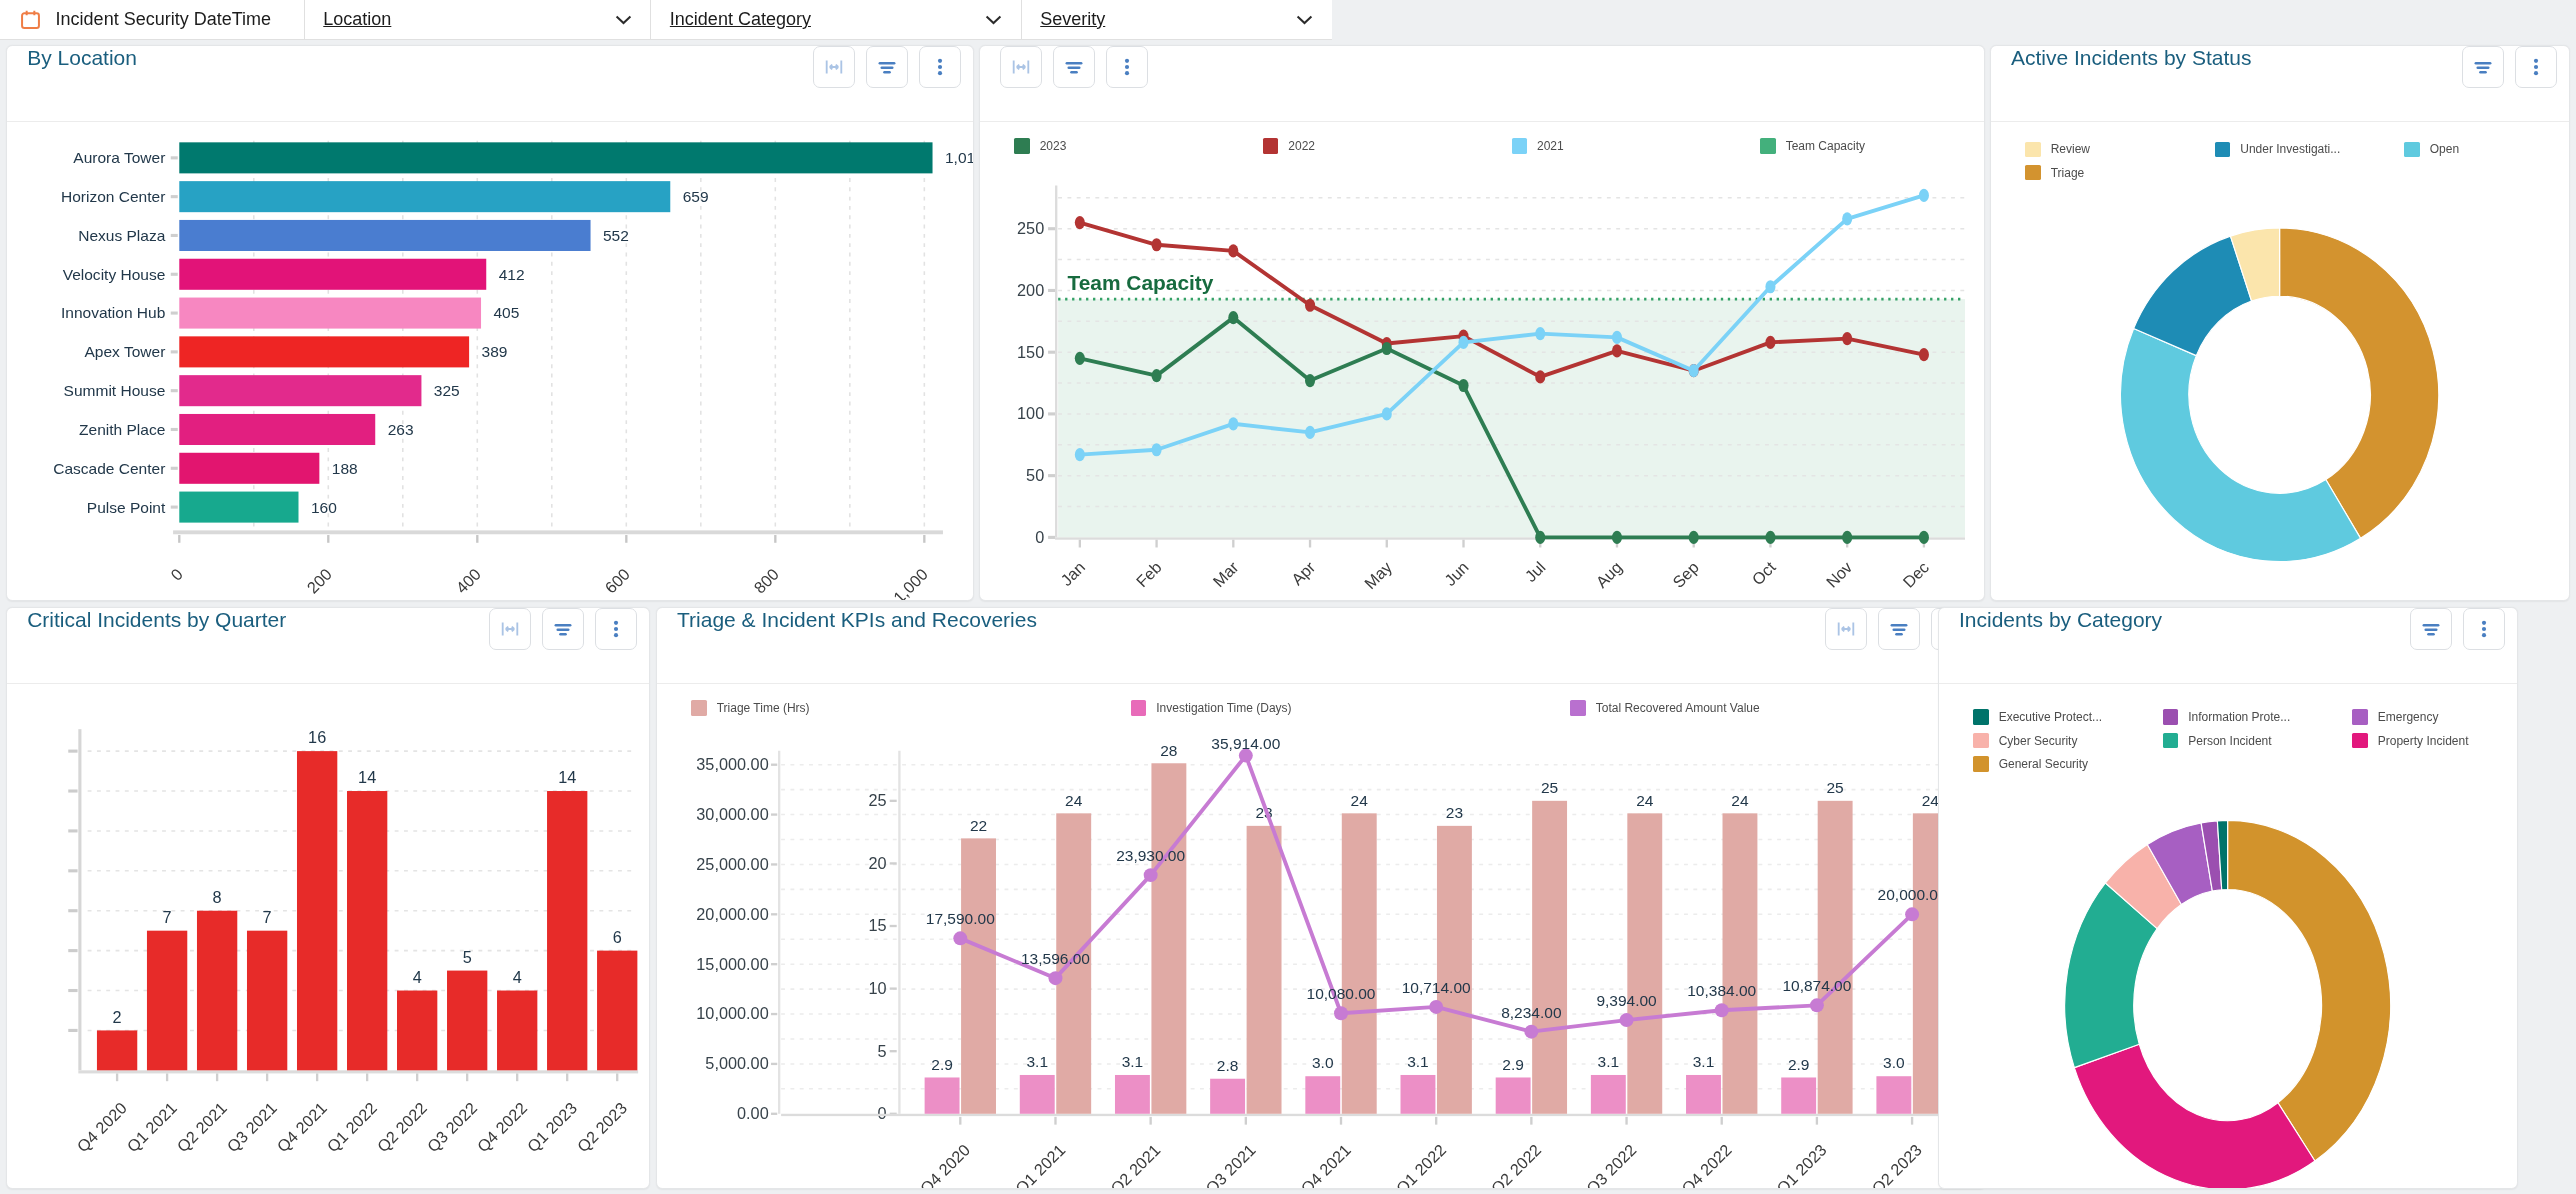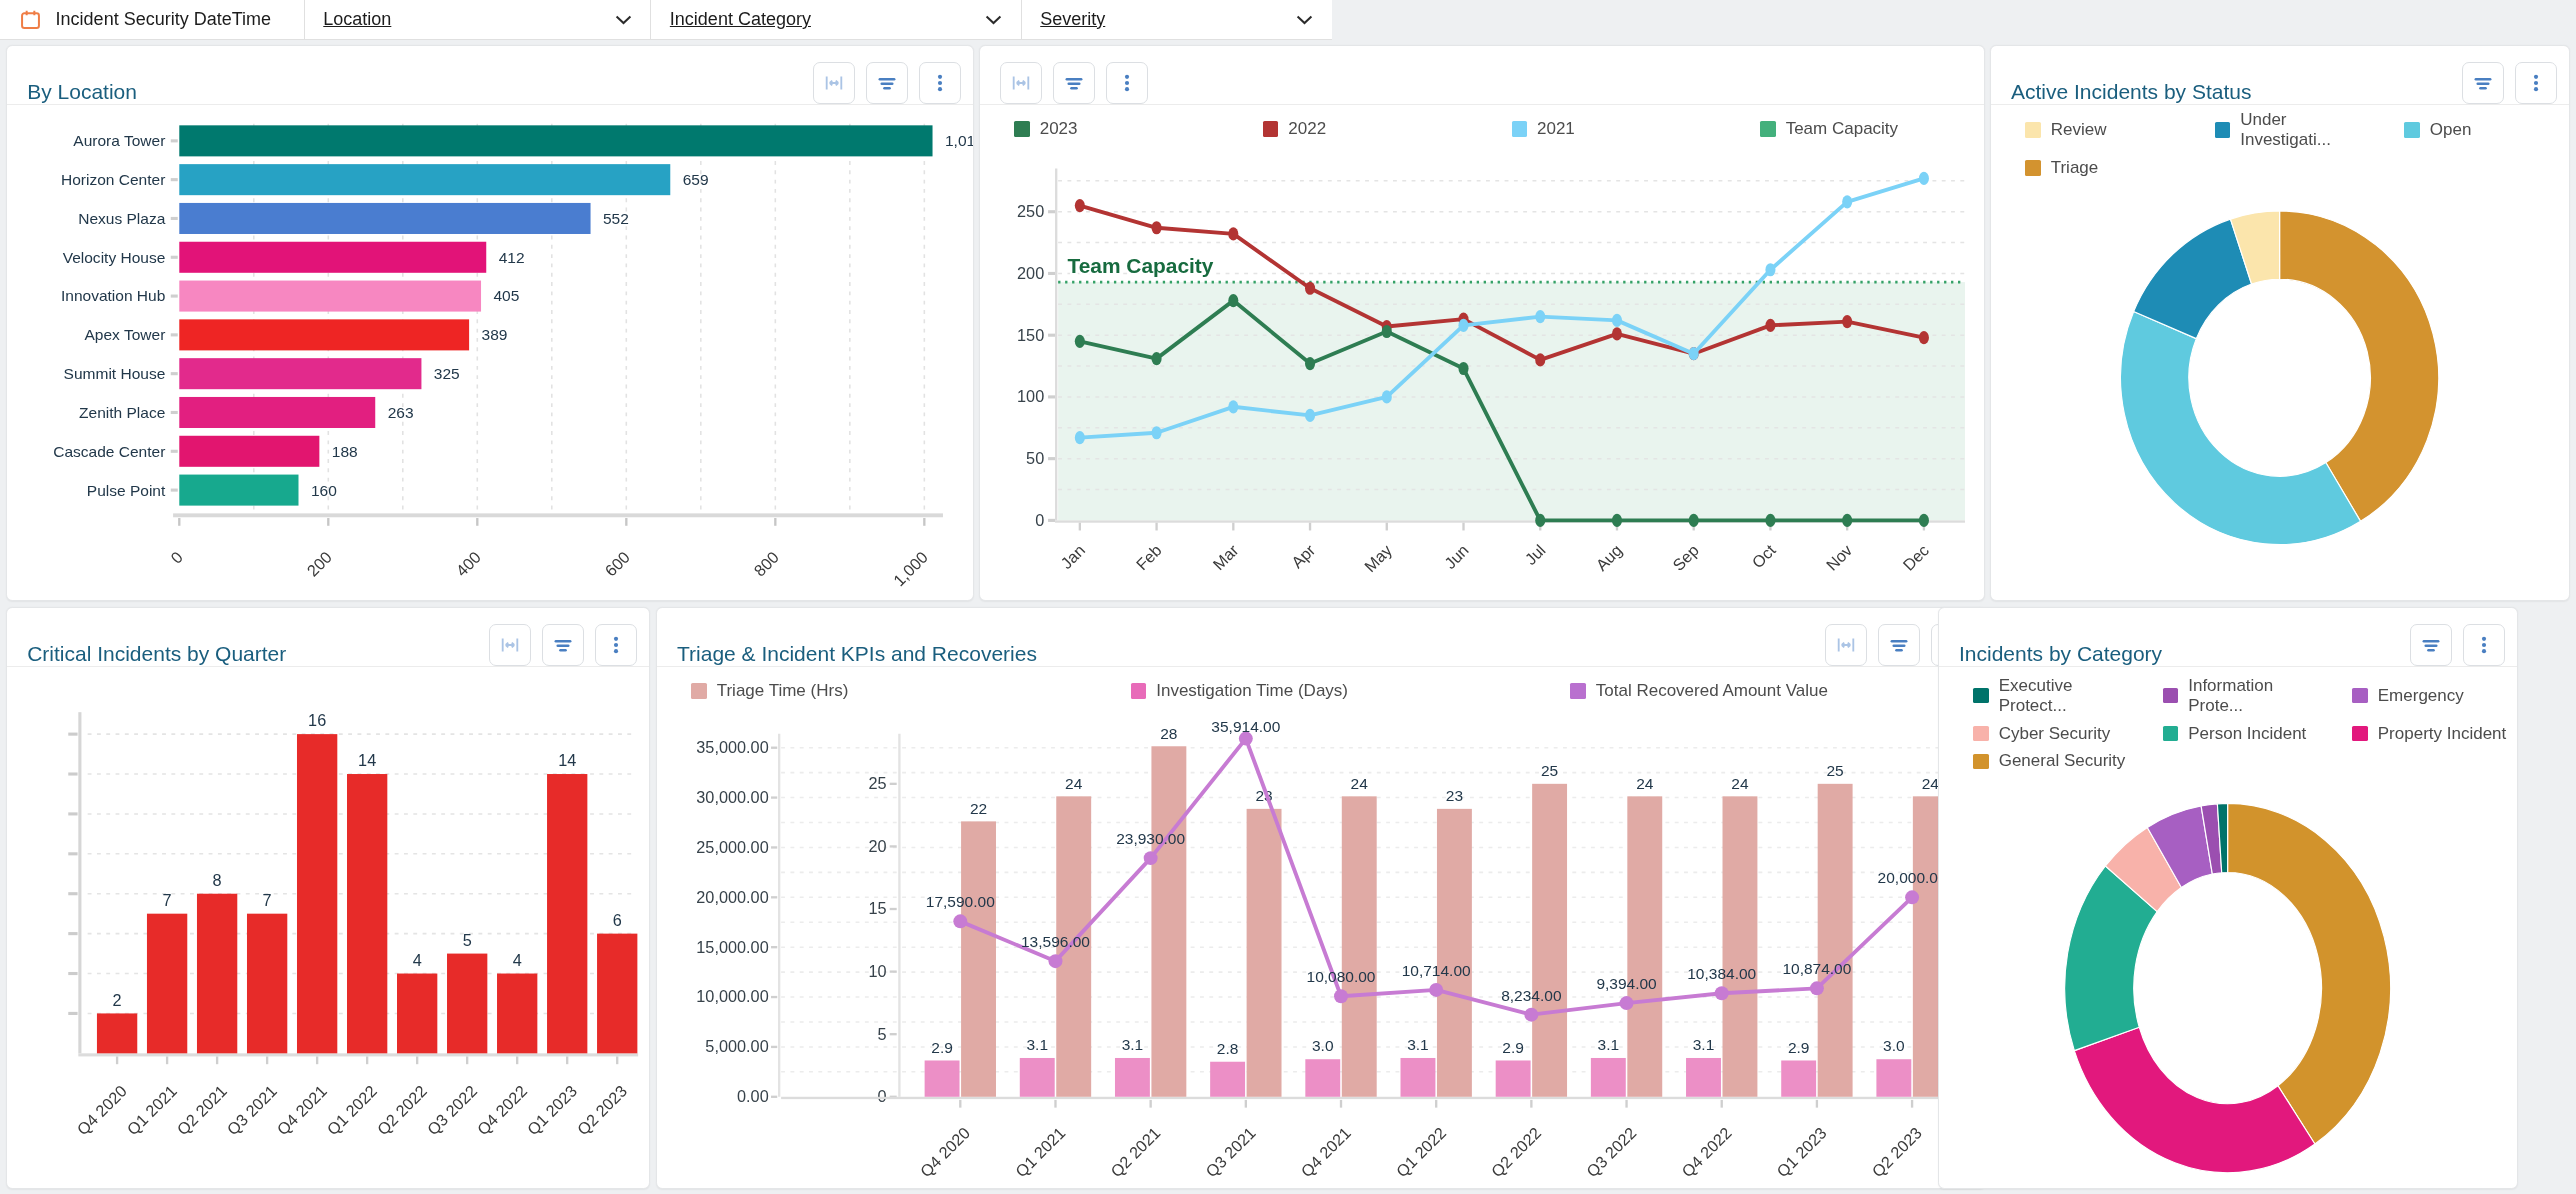--- a/index.html
+++ b/index.html
@@ -1,27 +1,27 @@
 <!DOCTYPE html>
 <html style="font-size:12.4px"><head>
 <meta charset="utf-8">
 <style>
   html,body{margin:0;padding:0;}
   body{width:2576px;height:1195px;background:#eef0f2;font-family:"Liberation Sans",sans-serif;position:relative;}
   .filterbar{position:absolute;left:0;top:0;width:1332px;height:39px;background:#fff;display:flex;border-bottom:0.8px solid #e0e0e0;}
   .fcell{display:flex;align-items:center;border-right:0.8px solid #e0e0e0;box-sizing:border-box;padding:0 18.6px;font-size:18px;color:#1c1c1c;background:#fff;gap:14px;}
   .fcell.dd{justify-content:space-between;text-decoration:underline;}
   .panel{position:absolute;background:#fff;border:0.8px solid #e4e6e8;border-radius:6.2px;box-sizing:border-box;overflow:hidden;box-shadow:0 0.8px 1.6px rgba(0,0,0,.05);}
-  .phead{height:59px;display:flex;align-items:flex-end;padding:0 12.4px 0 20px;border-bottom:0.8px solid #ececec;box-sizing:border-box;gap:42px;}
+  .phead{height:76px;display:flex;align-items:flex-start;padding:0 12.4px 0 20px;border-bottom:0.8px solid #ececec;box-sizing:border-box;gap:42px;}
   .ptitle{font-size:21px;color:#1a5e7e;font-weight:500;flex:1;}
   .pbtns{display:flex;gap:11px;}
   .ibtn{width:42px;height:42px;border:0.8px solid #dcdfe3;border-radius:7px;background:#fff;display:flex;align-items:center;justify-content:center;cursor:pointer;padding:0;}
   .pbody{position:relative;width:100%;height:calc(100% - 59px);}
   .lgd{display:grid;padding:0 4.7px;align-content:center;}
-  .lgd-item{display:flex;align-items:center;gap:10px;font-size:17px;color:#4c4c4c;padding:3.9px 0 3.9px 29.5px;cursor:pointer;}
+  .lgd-item{display:flex;align-items:center;gap:10px;font-size:12px;color:#4c4c4c;padding:3.9px 0 3.9px 29.5px;cursor:pointer;}
   .lgd-sw{width:15.5px;height:15.5px;border-radius:1.6px;flex:0 0 auto;}
   svg{display:block;}
   text{font-family:"Liberation Sans",sans-serif;}
 </style>
 </head>
 <body>
 
 <div class="filterbar">
   <div class="fcell" style="width:318px">
     <span>

